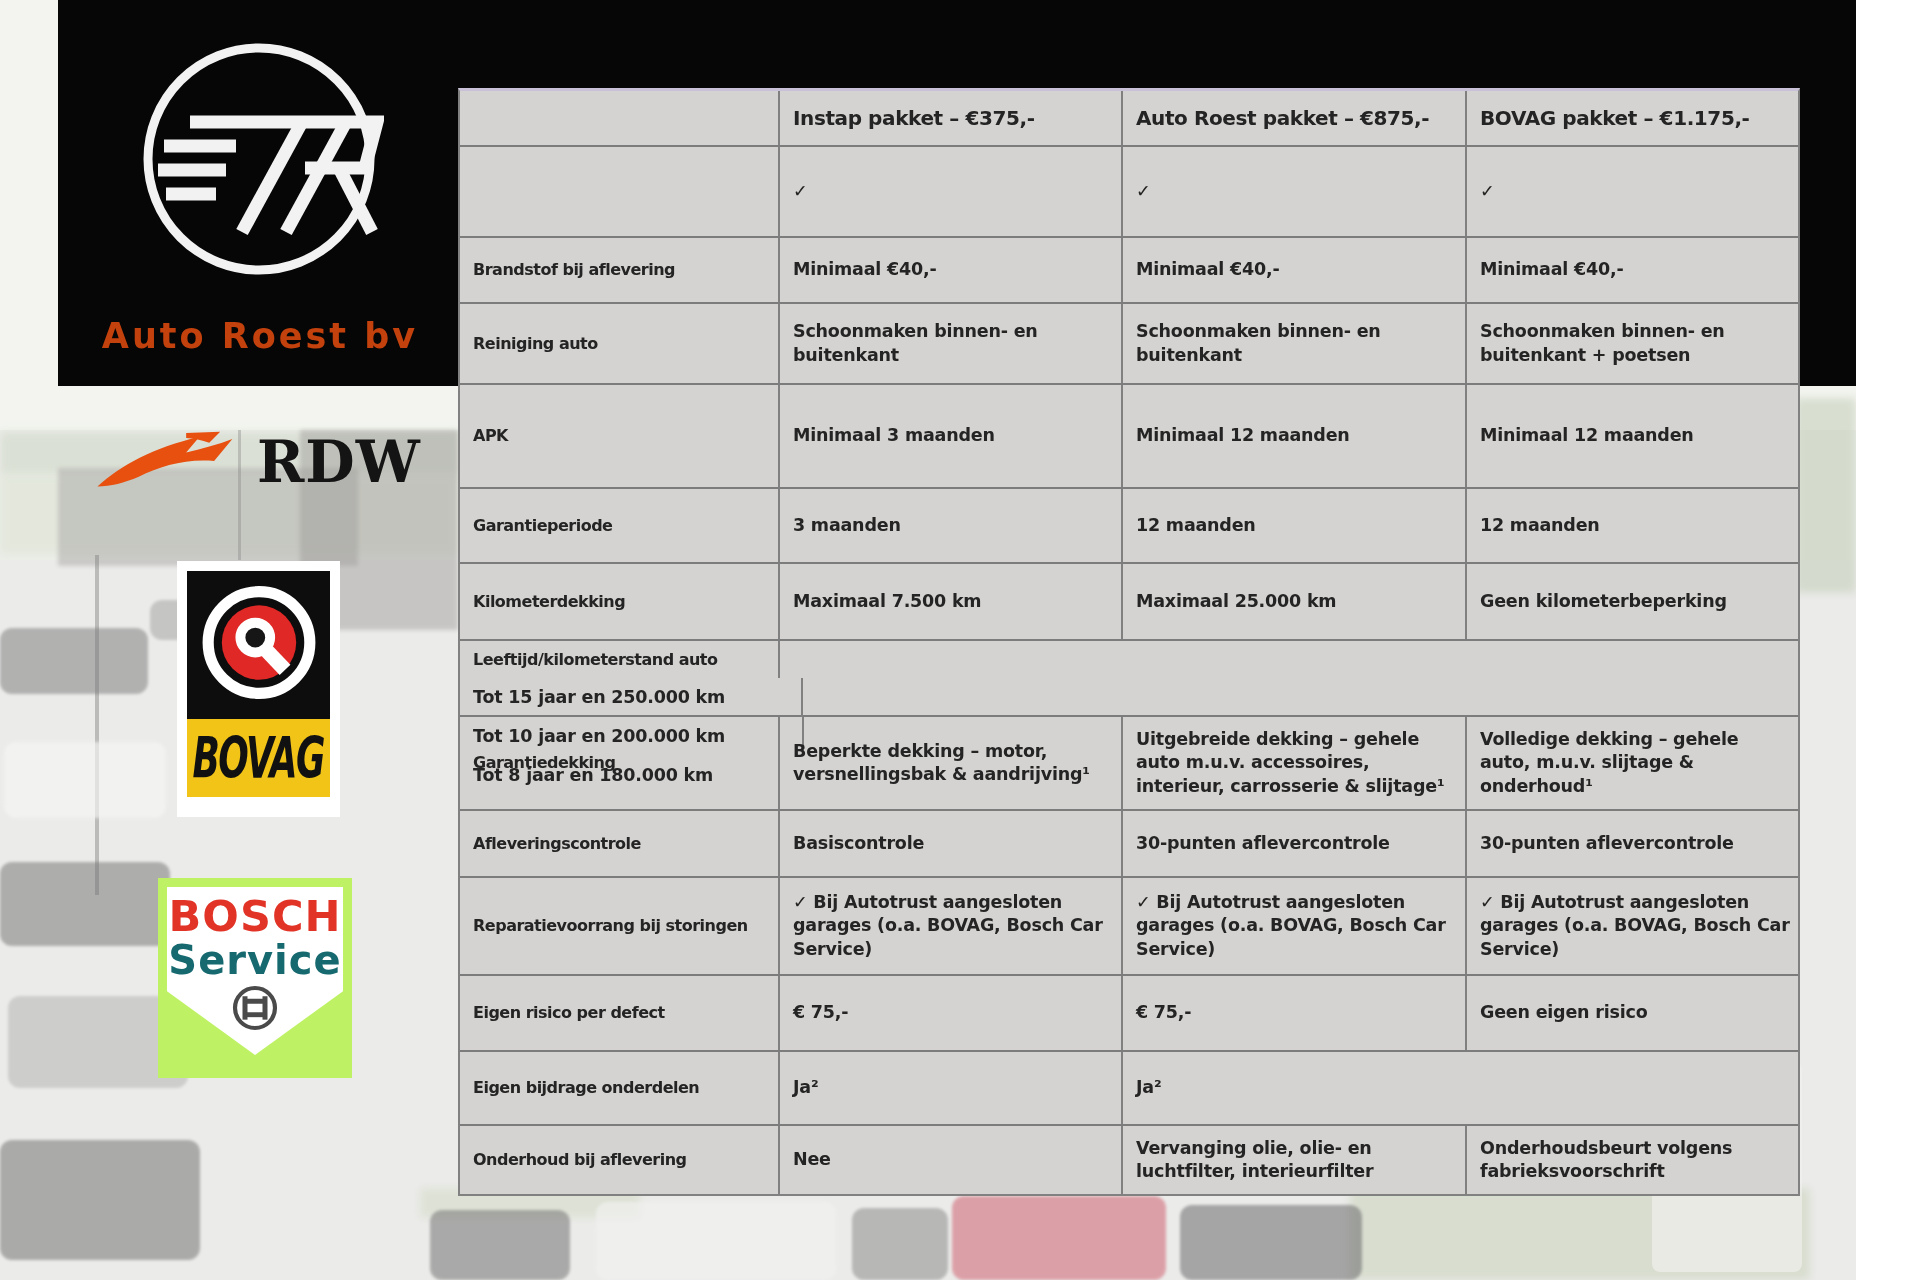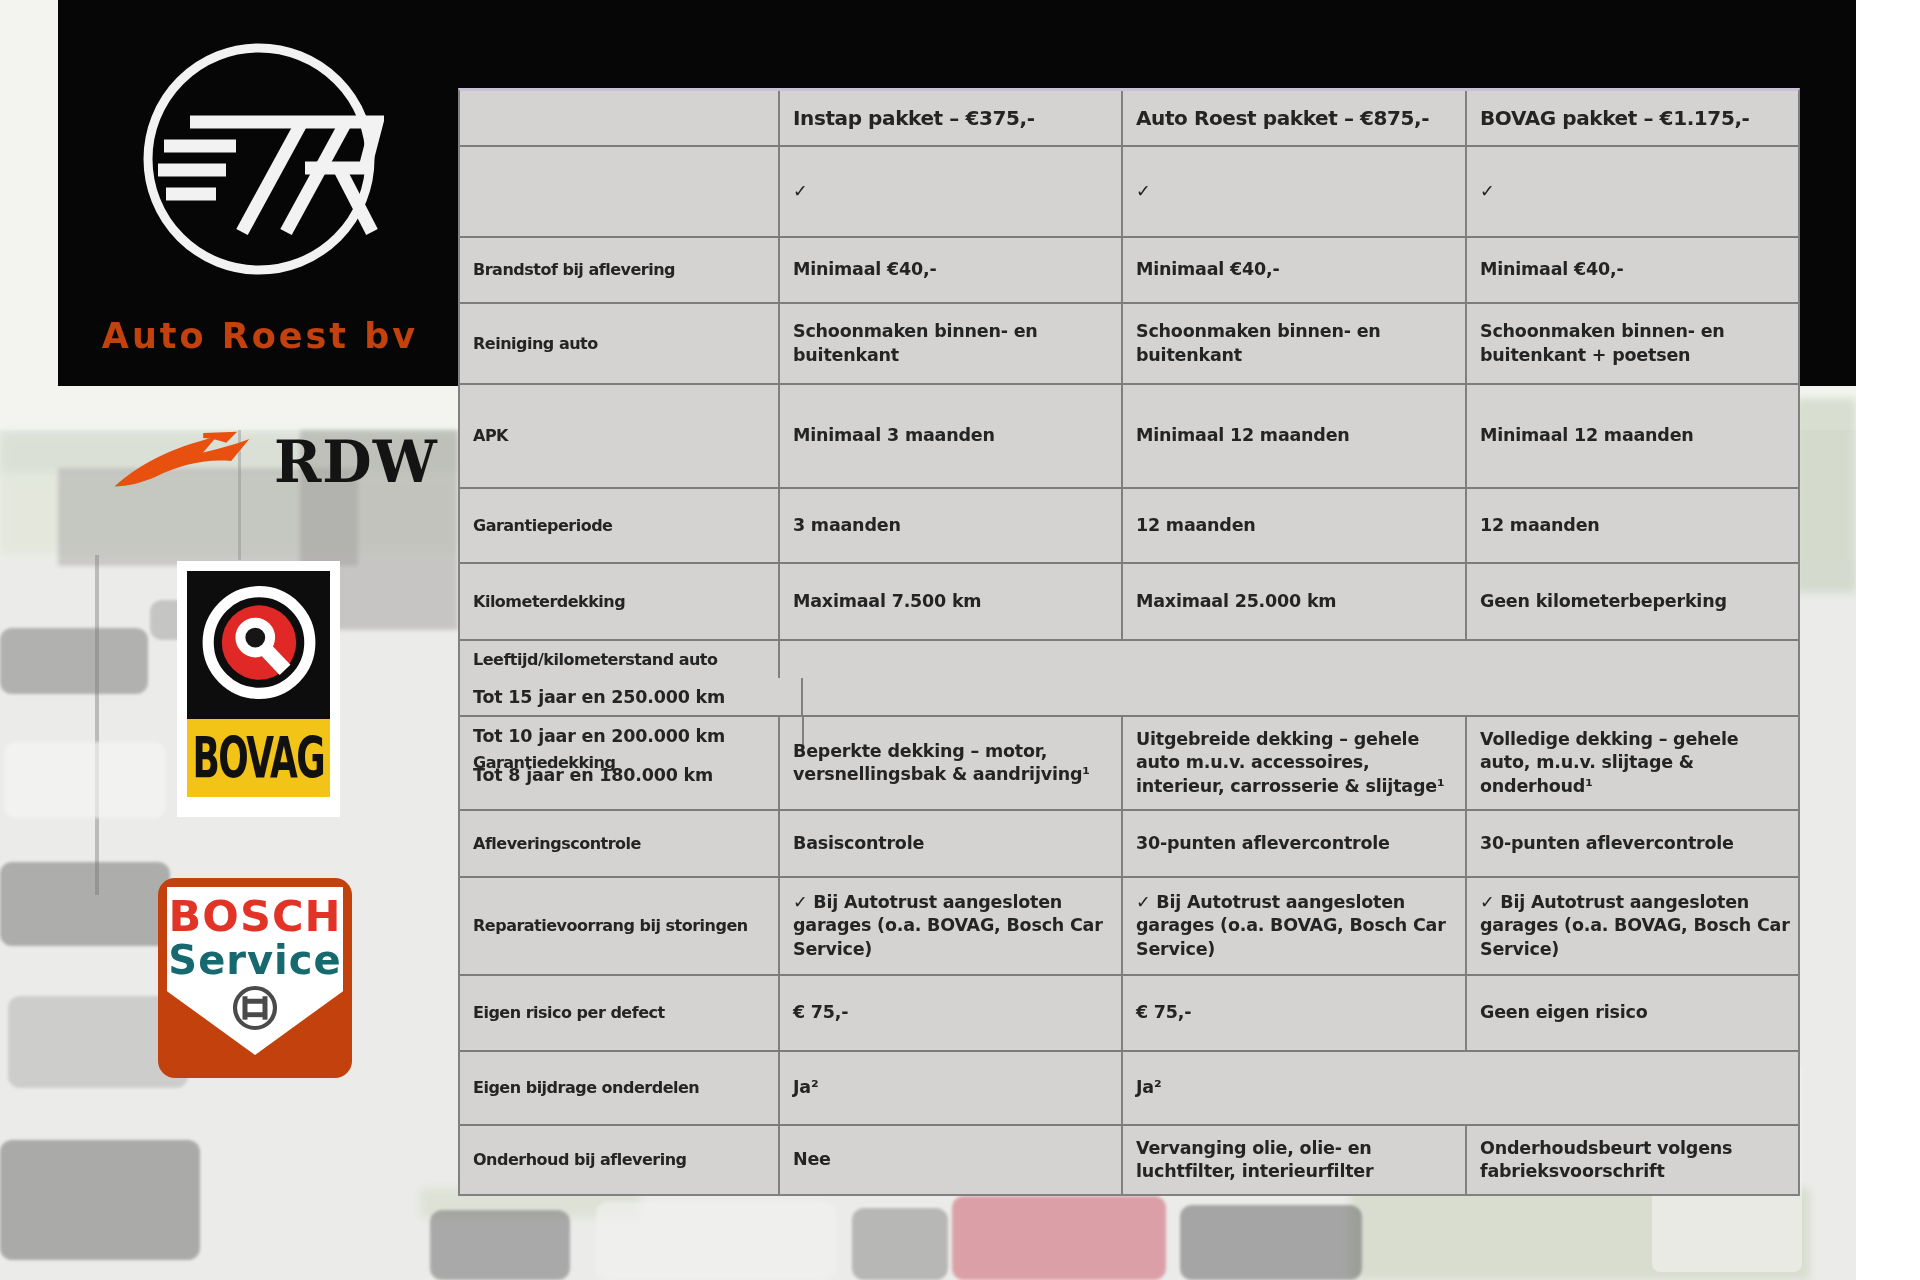--- a/index.html
+++ b/index.html
@@ -38,30 +38,30 @@
   .p-carR{left:1800px;top:880px;width:56px;height:130px;background:#e2e2e0;opacity:.5;}
   .wash{position:absolute;left:0;top:0;right:0;bottom:0;background:rgba(255,255,255,.30);}
 
   
   .banner{position:absolute;left:58px;top:0;width:1798px;height:386px;background:#060606;z-index:2;}
   .logo-circle{position:absolute;left:76px;top:34px;width:250px;height:250px;}
   .company{position:absolute;left:32px;top:316px;width:340px;text-align:center;color:#c2410c;
            font-size:35px;font-weight:bold;letter-spacing:3px;white-space:nowrap;}
 
   
-  .rdw{position:absolute;left:112px;top:418px;display:flex;align-items:center;z-index:3;}
+  .rdw{position:absolute;left:95px;top:418px;display:flex;align-items:center;z-index:3;}
   .rdw-text{font-family:"DejaVu Serif","Liberation Serif",serif;font-size:57px;font-weight:600;
             color:#141414;letter-spacing:1px;line-height:1;margin-left:4px;}
 
   .bovag{position:absolute;left:177px;top:561px;width:163px;height:256px;background:#fff;z-index:3;}
   .bovag-top{margin:10px 10px 0 10px;height:148px;background:#0d0d0d;display:flex;align-items:center;justify-content:center;}
-  .bovag-bottom{margin:0 10px 10px 10px;height:78px;background:#f2c418;display:flex;align-items:center;justify-content:center;overflow:hidden;}
+  .bovag-bottom{margin:0 10px 10px 10px;height:78px;background:#f2c418;display:flex;align-items:center;justify-content:center;overflow:hidden;font-style:italic;}
   .bovag-word{font-size:46px;font-weight:bold;color:#111;letter-spacing:-2px;transform:scale(.78,1.25);}
 
-  .bosch{position:absolute;left:158px;top:878px;width:194px;height:200px;background:#c2410c;z-index:3;border-radius:17px;}
+  .bosch{position:absolute;left:158px;top:878px;width:194px;height:200px;background:#bef264;z-index:3;}
   .bosch-banner{position:absolute;left:9px;right:9px;top:9px;height:168px;background:#fff;
                 clip-path:polygon(0 0,100% 0,100% 62%,50% 100%,0 62%);
                 display:flex;flex-direction:column;align-items:center;padding-top:8px;}
   .bosch-word{font-size:43px;font-weight:bold;color:#e23327;letter-spacing:1px;line-height:1.02;}
   .bosch-service{font-size:40px;font-weight:bold;color:#15696f;letter-spacing:1px;line-height:1.05;}
 
   
   .pkg-table{position:absolute;left:458px;top:88px;width:1342px;z-index:5;background:#d5d3d1;
              border:2px solid #818181;border-top:3px solid #c8c1d7;}
   .trow{display:flex;border-bottom:2px solid #7c7c7c;}

